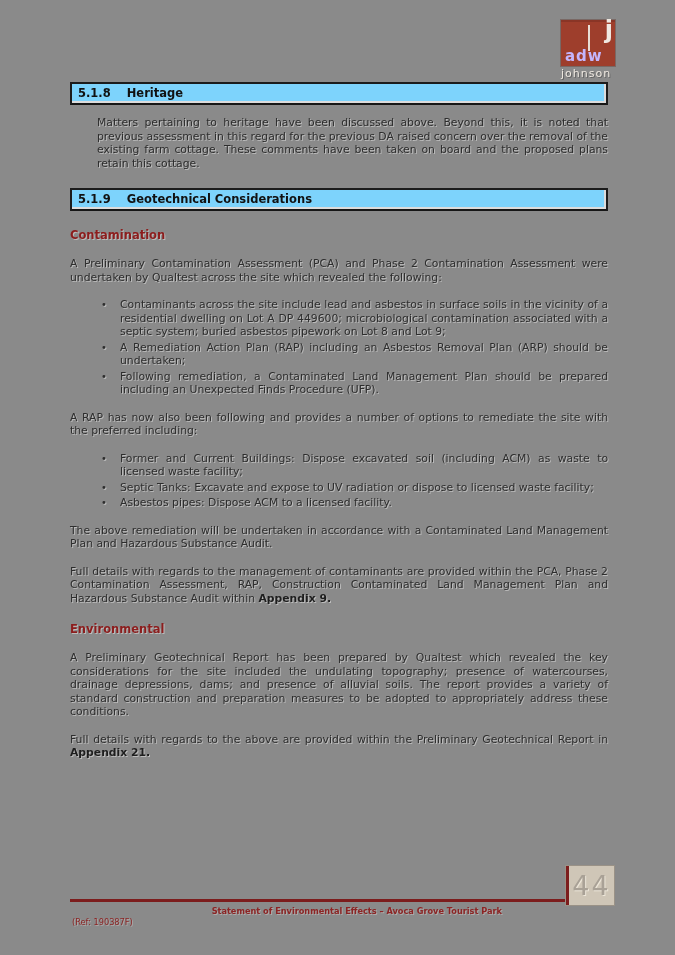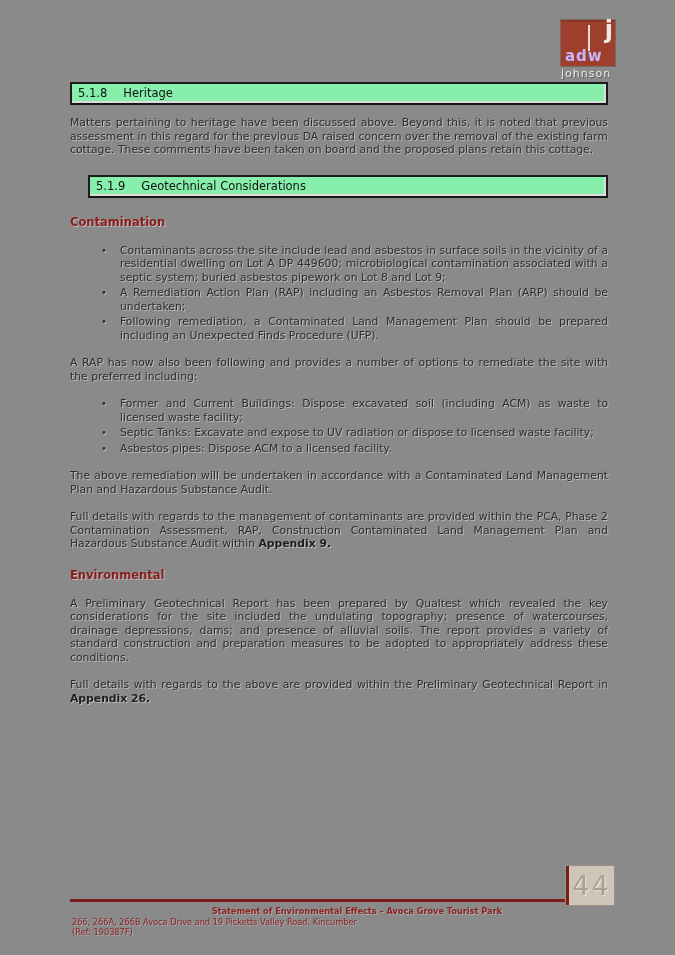--- a/index.html
+++ b/index.html
@@ -31,30 +31,30 @@
   }
   .logo-name{
     margin-top:1px;color:#f0eae2;font-size:11px;letter-spacing:1px;
     text-shadow:1px 1px 0 rgba(70,70,70,.6);
   }
 
   
   .content{position:absolute;left:70px;top:82px;width:538px;}
 
   .heading-bar{
-    background:#86efac;
+    background:#7dd3fc;
     border:2px solid #1c1c1c;
     border-bottom-color:#161616;
     box-shadow:inset -2px -2px 0 #dcdcdc;
     padding:2px 4px 3px 6px;
-    font-size:11.5px;font-weight:normal;color:#111;
+    font-size:11.5px;font-weight:bold;color:#111;
   }
   .heading-bar .h-num{margin-right:16px;}
-  .heading-bar + p{margin-top:11px;}
-  .bar-59{margin-top:18px;margin-left:18px;}
+  .heading-bar + p{margin-top:11px;margin-left:27px;}
+  .bar-59{margin-top:18px;}
 
   p{
     margin:14px 0;
     font-size:10.8px;line-height:13.5px;
     color:#2d2d2d;text-align:justify;
     text-shadow:1px 1px 0 rgba(230,230,230,.55);
   }
   p b{color:#1e1e1e;}
 
   .subheading{
@@ -116,20 +116,21 @@
     </div>
 
     <p>Matters pertaining to heritage have been discussed above. Beyond this, it is noted that previous assessment in this regard for the previous DA raised concern over the removal of the existing farm cottage. These comments have been taken on board and the proposed plans retain this cottage.</p>
 
     <div class="heading-bar bar-59">
       <span class="h-num">5.1.9</span><span class="h-label">Geotechnical Considerations</span>
     </div>
 
     <div class="subheading">Contamination</div>
 
+    <p>A Preliminary Contamination Assessment (PCA) and Phase 2 Contamination Assessment were undertaken by Qualtest across the site which revealed the following:</p>
 
     <ul>
       <li><span class="bullet">•</span><span>Contaminants across the site include lead and asbestos in surface soils in the vicinity of a residential dwelling on Lot A DP 449600; microbiological contamination associated with a septic system; buried asbestos pipework on Lot 8 and Lot 9;</span></li>
       <li><span class="bullet">•</span><span>A Remediation Action Plan (RAP) including an Asbestos Removal Plan (ARP) should be undertaken;</span></li>
       <li><span class="bullet">•</span><span>Following remediation, a Contaminated Land Management Plan should be prepared including an Unexpected Finds Procedure (UFP).</span></li>
     </ul>
 
     <p>A RAP has now also been following and provides a number of options to remediate the site with the preferred including:</p>
 
     <ul>
@@ -139,29 +140,28 @@
     </ul>
 
     <p>The above remediation will be undertaken in accordance with a Contaminated Land Management Plan and Hazardous Substance Audit.</p>
 
     <p><span>Full details with regards to the management of contaminants are provided within the PCA, Phase 2 Contamination Assessment, RAP, Construction Contaminated Land Management Plan and Hazardous Substance Audit within </span><b>Appendix 9.</b></p>
 
     <div class="subheading">Environmental</div>
 
     <p>A Preliminary Geotechnical Report has been prepared by Qualtest which revealed the key considerations for the site included the undulating topography; presence of watercourses, drainage depressions, dams; and presence of alluvial soils. The report provides a variety of standard construction and preparation measures to be adopted to appropriately address these conditions.</p>
 
-    <p><span>Full details with regards to the above are provided within the Preliminary Geotechnical Report in </span><b>Appendix 26.</b></p>
+    <p><span>Full details with regards to the above are provided within the Preliminary Geotechnical Report in </span><b>Appendix 21.</b></p>
 
   </div>
 
   <div class="footer-rule"></div>
 
   <div class="footer-text">
     <div class="f1">Statement of Environmental Effects – Avoca Grove Tourist Park</div>
-    <div class="f2">266, 266A, 266B Avoca Drive and 19 Picketts Valley Road, Kincumber</div>
     <div class="f3">(Ref: 190387F)</div>
   </div>
 
   <div class="page-box">
     <span>44</span>
   </div>
 
 </div>
 
 </body></html>

